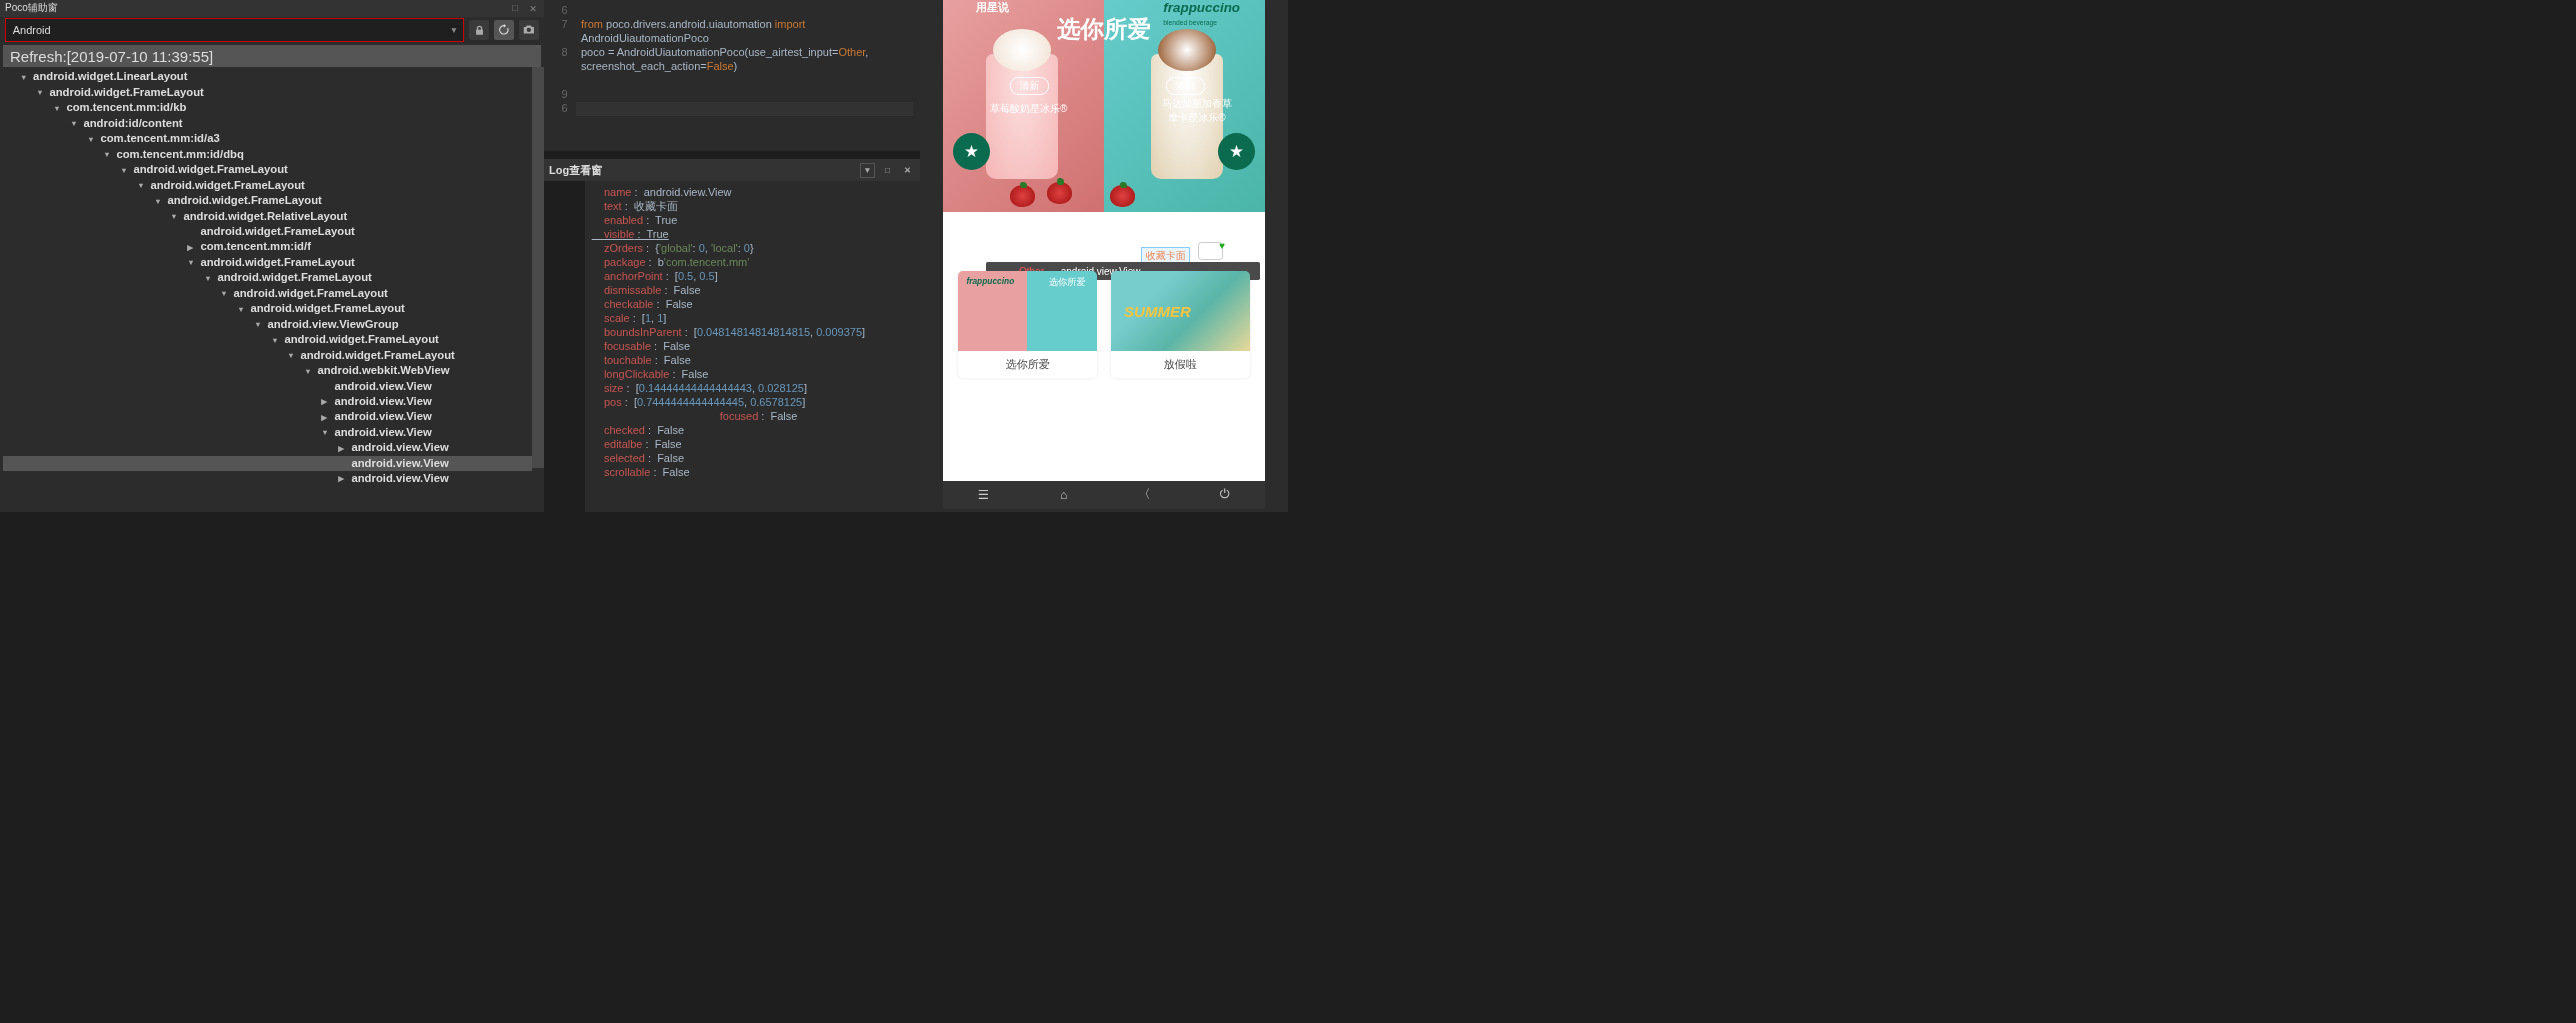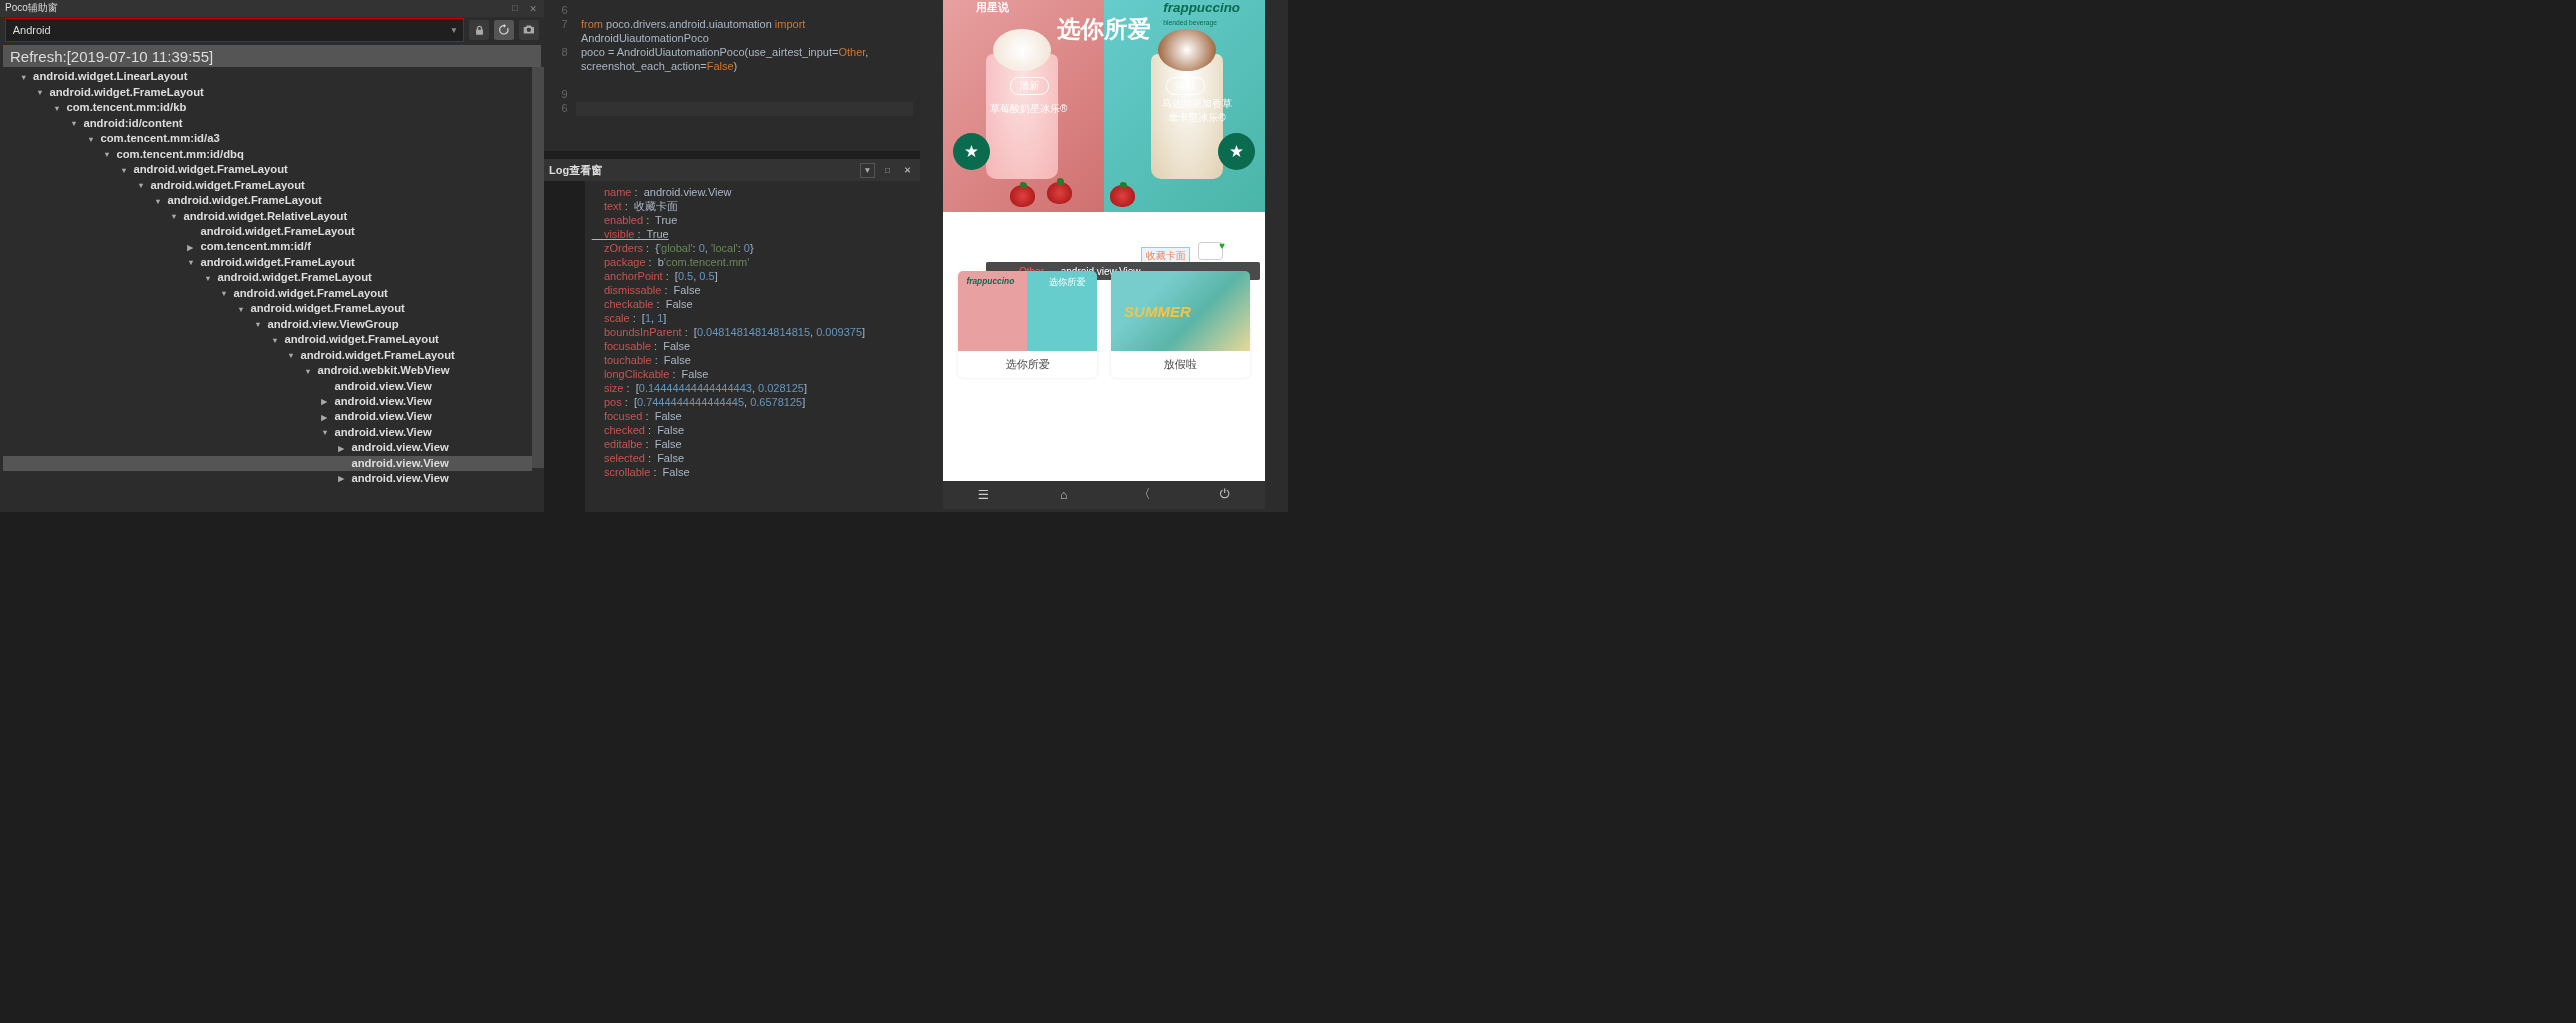--- a/index.html
+++ b/index.html
@@ -193,21 +193,21 @@
       <div style="white-space: pre-wrap;">    <span class="pk">anchorPoint</span> :  [<span class="pn">0.5</span>, <span class="pn">0.5</span>]</div>
       <div style="white-space: pre-wrap;">    <span class="pk">dismissable</span> :  False</div>
       <div style="white-space: pre-wrap;">    <span class="pk">checkable</span> :  False</div>
       <div style="white-space: pre-wrap;">    <span class="pk">scale</span> :  [<span class="pn">1</span>, <span class="pn">1</span>]</div>
       <div style="white-space: pre-wrap;">    <span class="pk">boundsInParent</span> :  [<span class="pn">0.04814814814814815</span>, <span class="pn">0.009375</span>]</div>
       <div style="white-space: pre-wrap;">    <span class="pk">focusable</span> :  False</div>
       <div style="white-space: pre-wrap;">    <span class="pk">touchable</span> :  False</div>
       <div style="white-space: pre-wrap;">    <span class="pk">longClickable</span> :  False</div>
       <div style="white-space: pre-wrap;">    <span class="pk">size</span> :  [<span class="pn">0.14444444444444443</span>, <span class="pn">0.028125</span>]</div>
       <div style="white-space: pre-wrap;">    <span class="pk">pos</span> :  [<span class="pn">0.7444444444444445</span>, <span class="pn">0.6578125</span>]</div>
-      <div style="white-space: pre-wrap;">    <span class="pk">focused</span> :  False</div>
+      <div style="white-space: pre-wrap; text-align: center;">    <span class="pk">focused</span> :  False</div>
       <div style="white-space: pre-wrap;">    <span class="pk">checked</span> :  False</div>
       <div style="white-space: pre-wrap;">    <span class="pk">editalbe</span> :  False</div>
       <div style="white-space: pre-wrap;">    <span class="pk">selected</span> :  False</div>
       <div style="white-space: pre-wrap;">    <span class="pk">scrollable</span> :  False</div>
     </div>
 </div>
 
 <div class="right">
   <div class="dev">
     <div class="hero">

